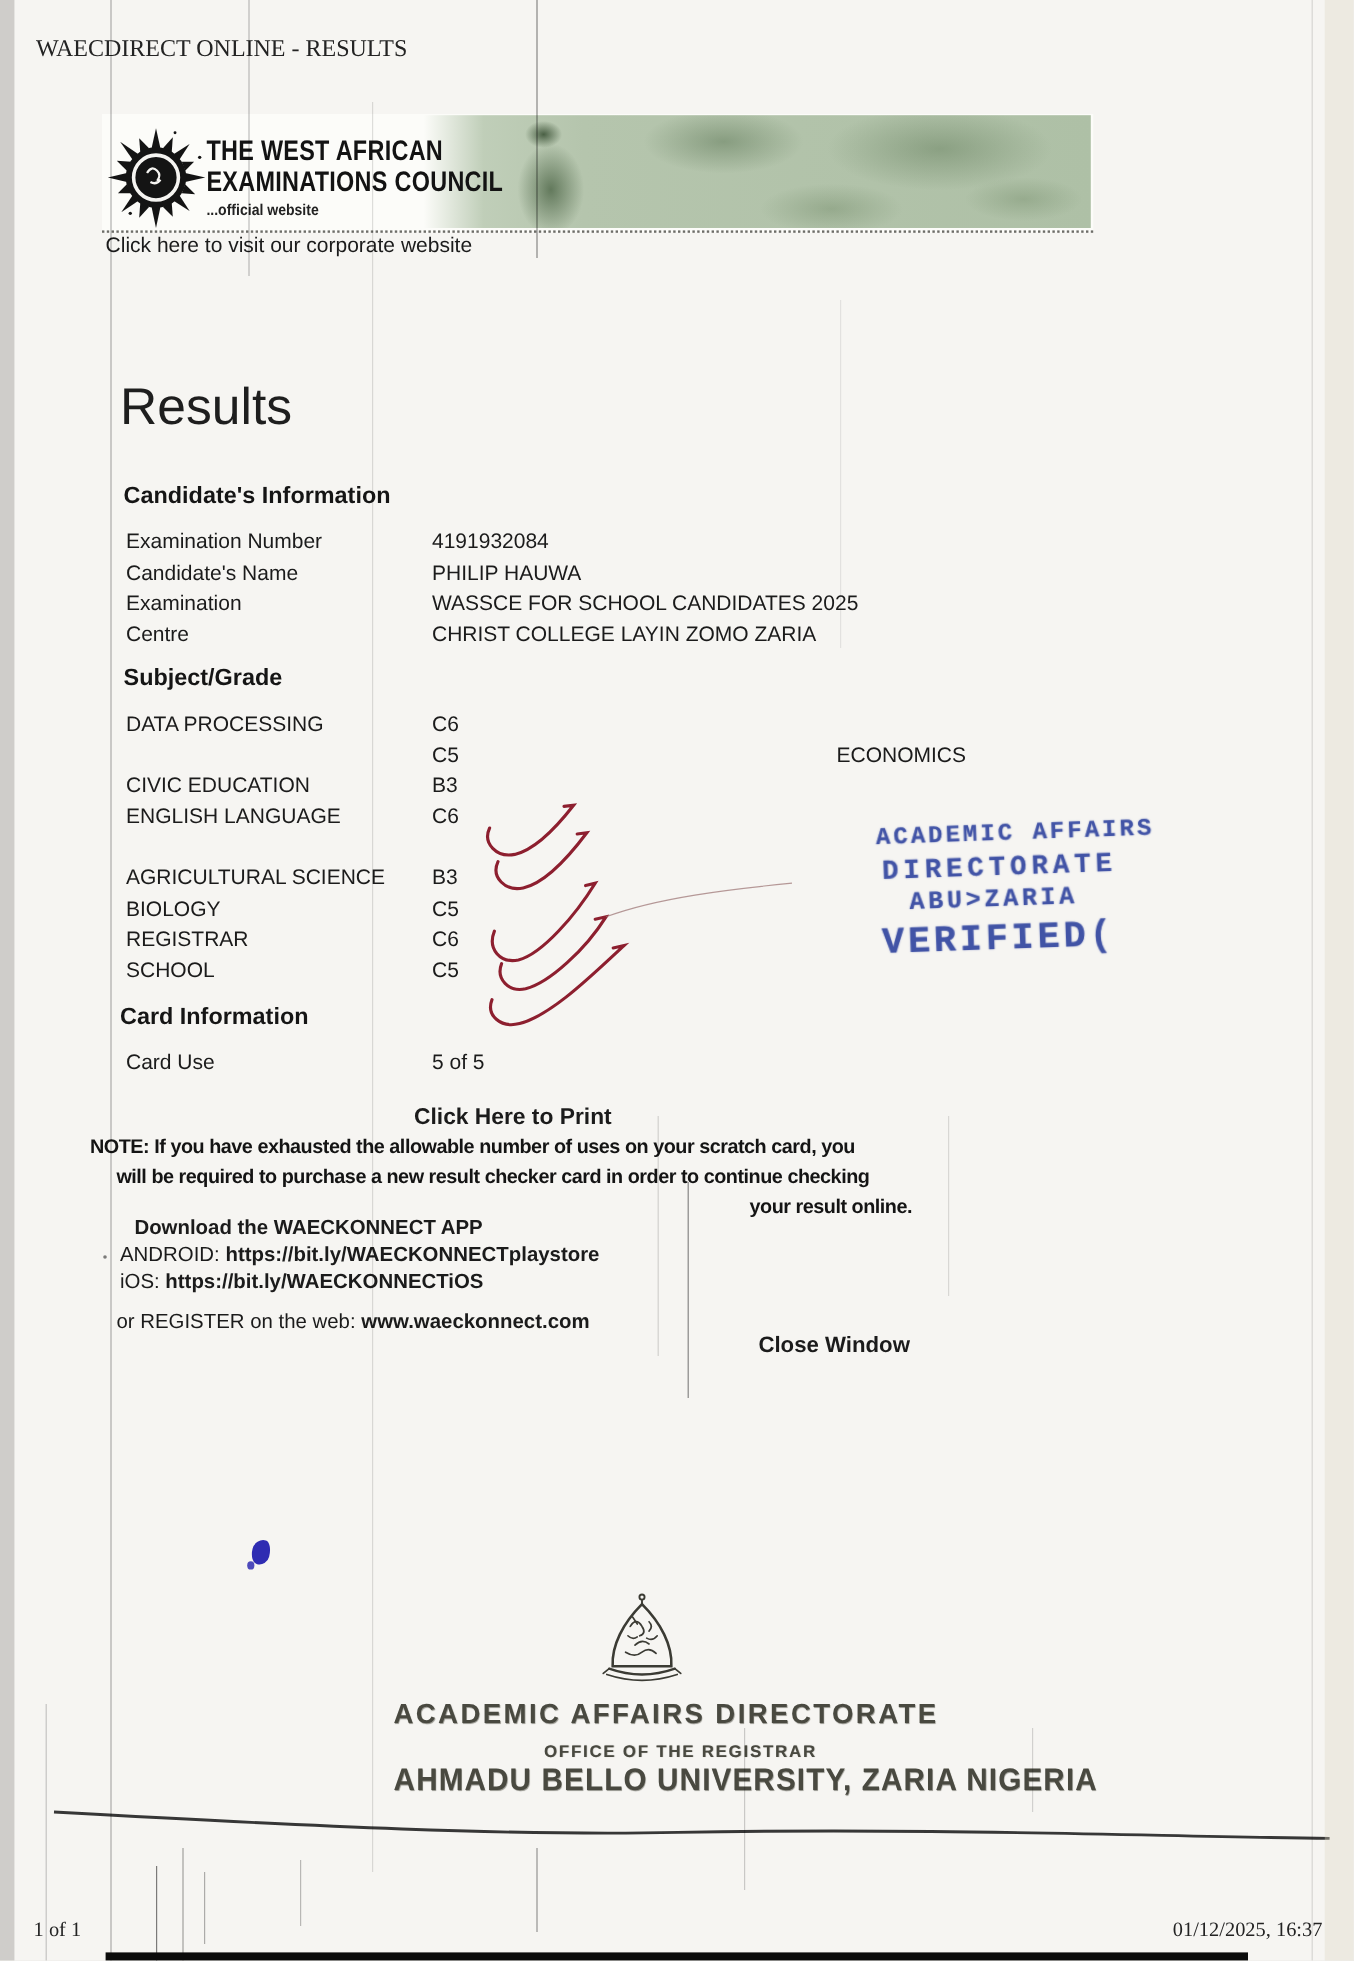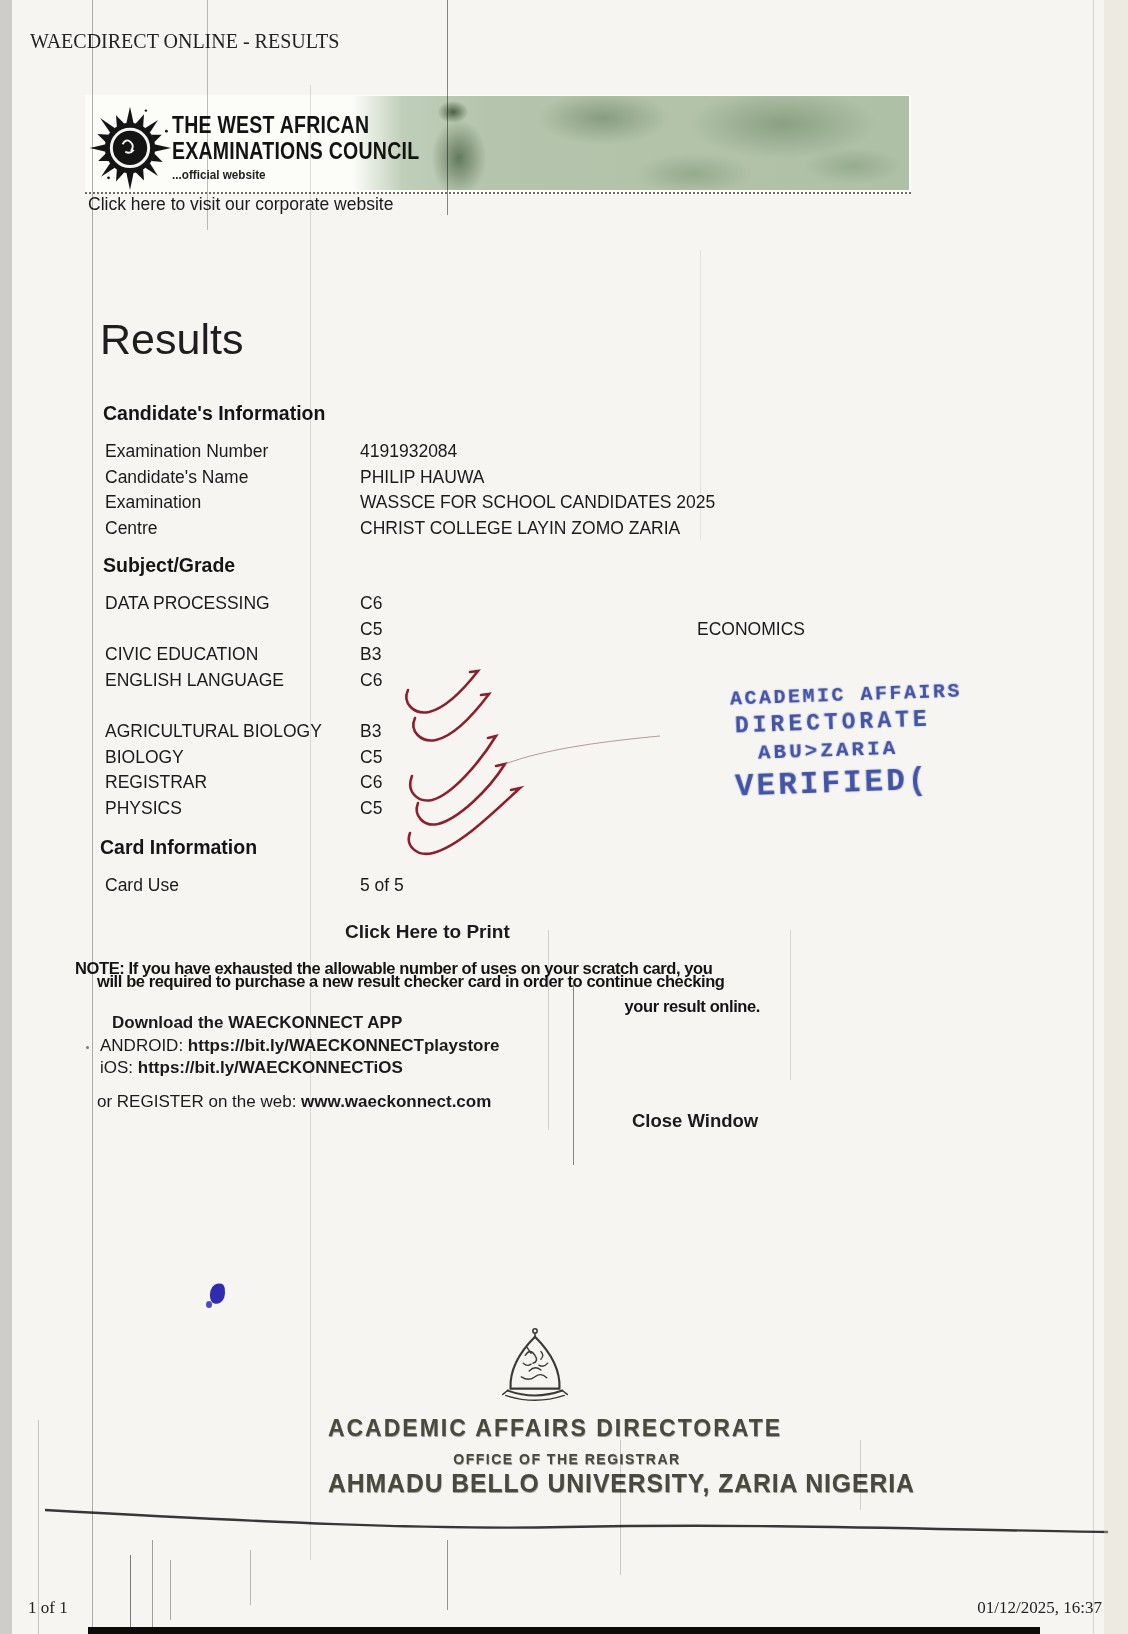--- a/index.html
+++ b/index.html
@@ -121,33 +121,33 @@
   </div>
   <div class="abs kv" style="left:105px;top:644px;width:700px;">
     <span>CIVIC EDUCATION</span>
     <span class="val">B3</span>
   </div>
   <div class="abs kv" style="left:105px;top:670px;width:700px;">
     <span>ENGLISH LANGUAGE</span>
     <span class="val">C6</span>
   </div>
   <div class="abs kv" style="left:105px;top:721px;width:700px;">
-    <span>AGRICULTURAL BIOLOGY</span>
+    <span>AGRICULTURAL SCIENCE</span>
     <span class="val">B3</span>
   </div>
   <div class="abs kv" style="left:105px;top:747px;width:700px;">
     <span>BIOLOGY</span>
     <span class="val">C5</span>
   </div>
   <div class="abs kv" style="left:105px;top:772px;width:700px;">
     <span>REGISTRAR</span>
     <span class="val">C6</span>
   </div>
   <div class="abs kv" style="left:105px;top:798px;width:700px;">
-    <span>PHYSICS</span>
+    <span>SCHOOL</span>
     <span class="val">C5</span>
   </div>
 
   <svg class="abs" style="left:388px;top:645px;" width="300" height="220" viewBox="0 0 300 220">
     <g fill="none" stroke="#8d1f2f" stroke-width="2.6" stroke-linecap="round">
       <path d="M20,45 C14,58 26,70 41,67 C58,63 76,44 90,26 l-8,1"></path>
       <path d="M27,73 C21,86 33,98 48,95 C66,91 86,69 101,49 l-8,1"></path>
       <path d="M24,131 C18,146 29,158 44,155 C64,150 92,117 108,91 l-8,2"></path>
       <path d="M30,158 C25,171 36,182 50,179 C70,174 100,146 117,119 l-9,2"></path>
       <path d="M22,188 C17,201 29,212 45,208 C72,201 107,166 132,143 l-9,2"></path>
@@ -163,21 +163,21 @@
   </div>
 
   <div class="abs h-section" style="left:100px;top:836px;">Card Information</div>
   <div class="abs kv" style="left:105px;top:875px;width:700px;">
     <span>Card Use</span>
     <span class="val">5 of 5</span>
   </div>
 
   <div class="abs b linkish" style="left:345px;top:921px;font-size:19px;">Click Here to Print</div>
 
-  <div class="abs note-line" style="left:75px;top:947px;margin-top:12px;">
+  <div class="abs note-line" style="left:75px;top:947px;">
     <span>NOTE:</span>
     <span>If you have exhausted the allowable number of uses on your scratch card, you</span>
   </div>
   <div class="abs note-line" style="left:97px;top:972px;">will be required to purchase a new result checker card in order to continue checking</div>
   <div class="abs note-line" style="right:368px;top:997px;">your result online.</div>
 
   <div class="abs promo b" style="left:112px;top:1013px;">Download the WAECKONNECT APP</div>
   <div class="abs promo" style="left:100px;top:1036px;">
     <span>ANDROID:</span>
     <span class="b">https://bit.ly/WAECKONNECTplaystore</span>

